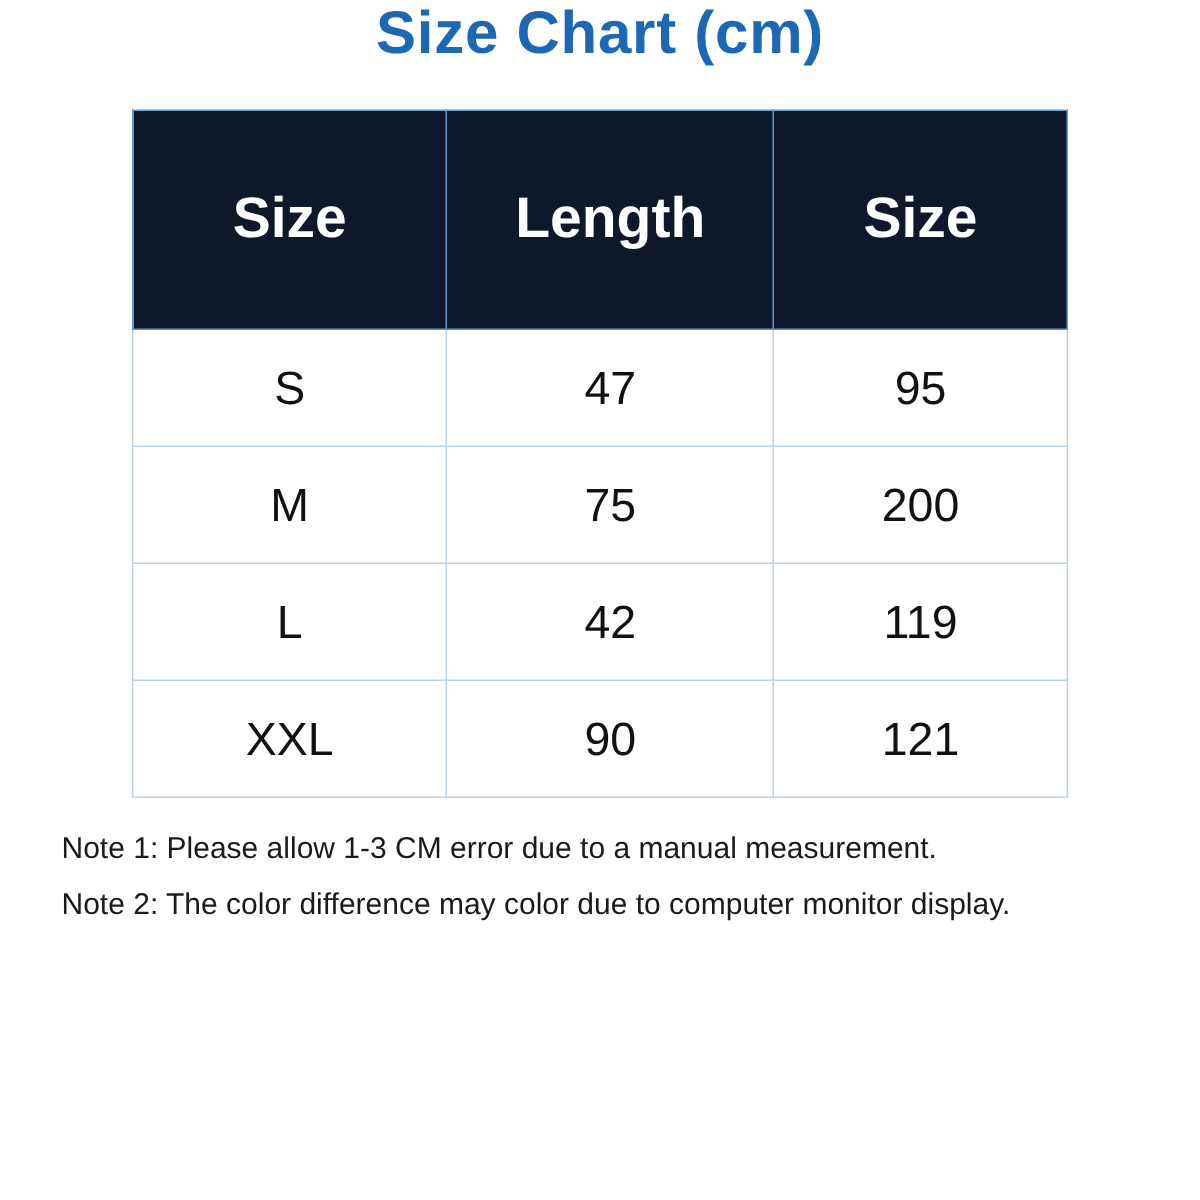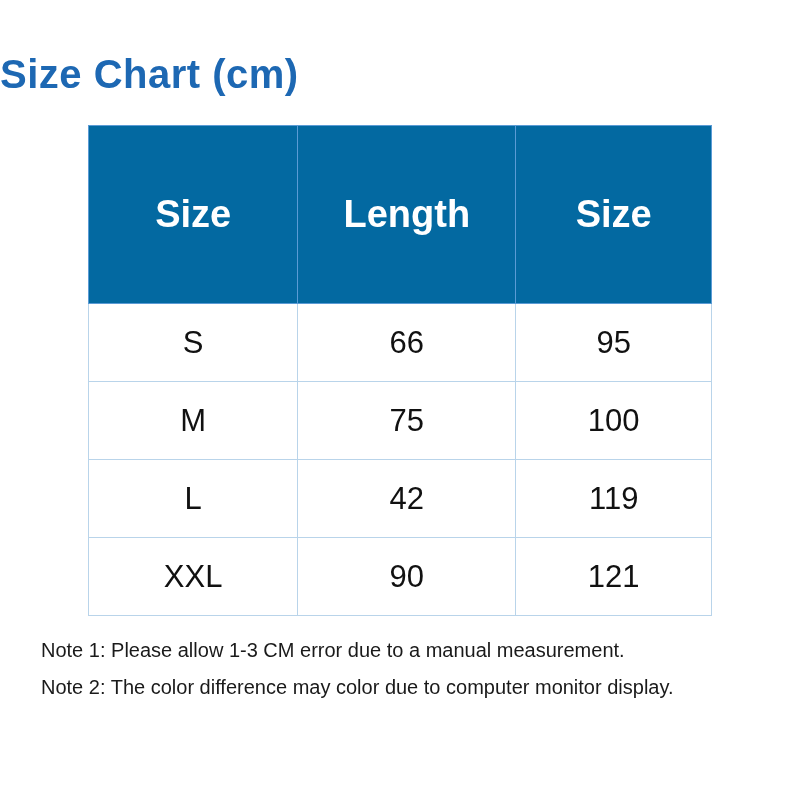--- a/index.html
+++ b/index.html
@@ -14,46 +14,46 @@
     color: #1a1a1a;
     overflow: hidden;
   }
   .page {
     position: relative;
     width: 800px;
     height: 800px;
     box-sizing: border-box;
   }
   .title {
+    text-align: center;
     font-size: 40px;
     font-weight: bold;
     color: #1d68b3;
     letter-spacing: 0.5px;
-    padding-top: 52px;
     line-height: 1.1;
   }
   .table-wrap {
     margin: 29px auto 0 auto;
     width: 624px;
   }
   table.size-table {
     width: 100%;
     border-collapse: collapse;
     table-layout: fixed;
   }
   table.size-table th {
-    background: #0369a1;
+    background: #0f172a;
     color: #ffffff;
     font-size: 38px;
     font-weight: bold;
     height: 145px;
     vertical-align: middle;
     text-align: center;
     border: 1px solid #5b9bd5;
-    padding: 16px;
+    padding: 0;
   }
   table.size-table td {
     background: #ffffff;
     color: #111111;
     font-size: 31px;
     font-weight: normal;
     height: 77px;
     vertical-align: middle;
     text-align: center;
     border: 1px solid #b9d4ea;
@@ -93,27 +93,27 @@
       <thead>
         <tr>
           <th>Size</th>
           <th>Length</th>
           <th>Size</th>
         </tr>
       </thead>
       <tbody>
         <tr>
           <td>S</td>
-          <td>66</td>
+          <td>47</td>
           <td>95</td>
         </tr>
         <tr>
           <td>M</td>
           <td>75</td>
-          <td>100</td>
+          <td>200</td>
         </tr>
         <tr>
           <td>L</td>
           <td>42</td>
           <td>119</td>
         </tr>
         <tr>
           <td>XXL</td>
           <td>90</td>
           <td>121</td>

